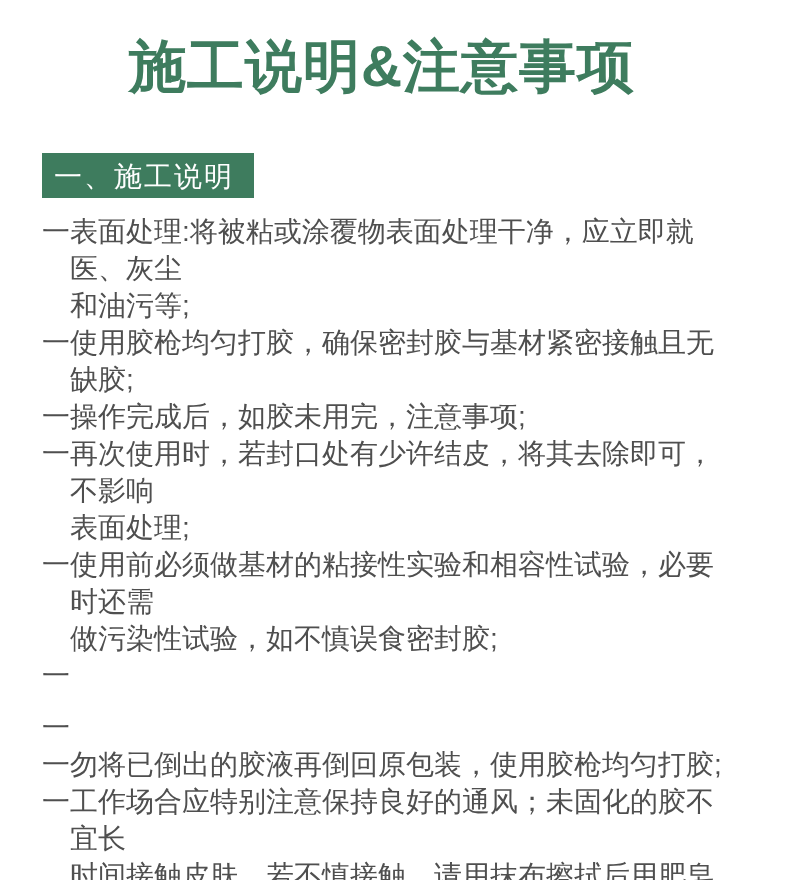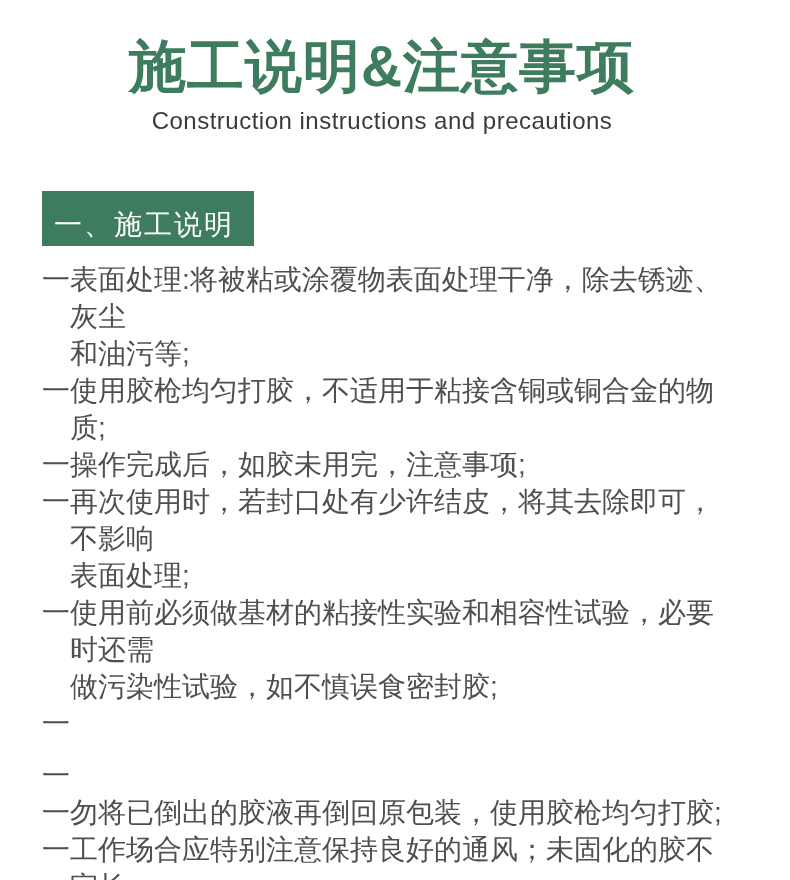--- a/index.html
+++ b/index.html
@@ -48,55 +48,54 @@
     margin-right: 32px;
   }
   .sec-1 { margin-top: 55px; }
   .sec-2 { margin-top: 14px; }
   .badge {
     display: inline-block;
     background: var(--green);
     color: #ffffff;
     font-size: 28px;
     line-height: 29px;
-    padding: 19px 20px 7px 12px;
+    padding: 9px 20px 7px 12px;
     letter-spacing: 2px;
   }
   .items { margin-top: 15px; }
   .item {
     display: flex;
     align-items: flex-start;
     font-size: 28px;
     line-height: 37px;
     color: var(--text-gray);
   }
   .dash { flex: 0 0 auto; }
   .item-text { white-space: pre-line; }
 </style>
 </head>
 <body>
 
 <div class="page">
 
   <div class="header">
     <h1 class="title">施工说明&amp;注意事项</h1>
-    <div class="subtitle">Construction instructions and precautions</div>
   </div>
 
   <div class="sec sec-1">
     <div class="badge">一、施工说明</div>
     <div class="items">
         <div class="item">
         <span class="dash">一</span>
-        <span class="item-text">表面处理:将被粘或涂覆物表面处理干净，除去锈迹、灰尘
+        <span class="item-text">表面处理:将被粘或涂覆物表面处理干净，应立即就医、灰尘
 和油污等;</span>
       </div>
         <div class="item">
         <span class="dash">一</span>
-        <span class="item-text">使用胶枪均匀打胶，不适用于粘接含铜或铜合金的物质;</span>
+        <span class="item-text">使用胶枪均匀打胶，确保密封胶与基材紧密接触且无缺胶;</span>
       </div>
         <div class="item">
         <span class="dash">一</span>
         <span class="item-text">操作完成后，如胶未用完，注意事项;</span>
       </div>
         <div class="item">
         <span class="dash">一</span>
         <span class="item-text">再次使用时，若封口处有少许结皮，将其去除即可，不影响
 表面处理;</span>
       </div>

